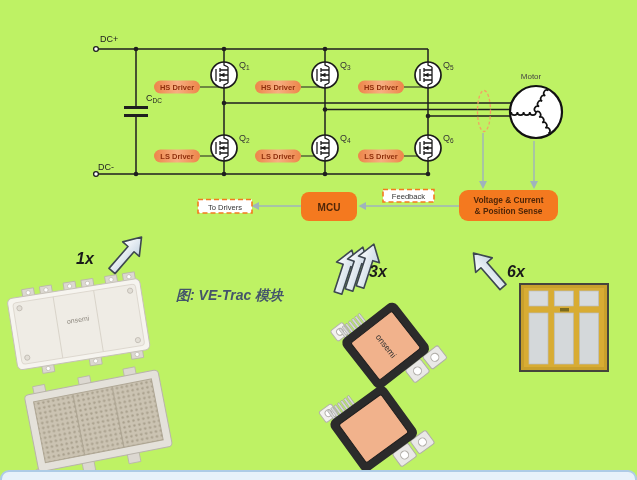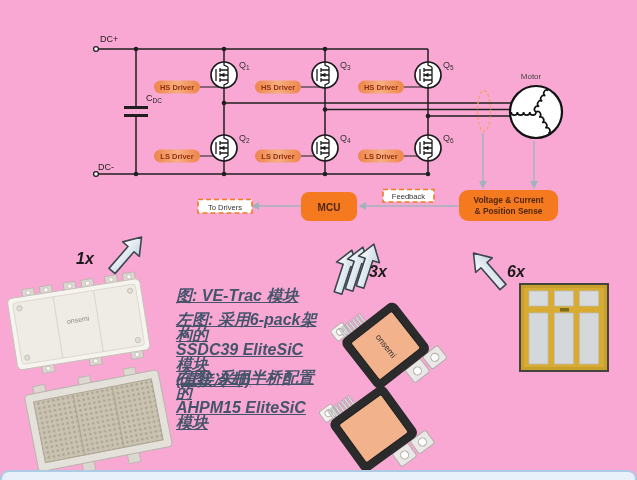--- a/index.html
+++ b/index.html
@@ -1,23 +1,23 @@
 <!DOCTYPE html>
 <html><head>
 <meta charset="utf-8">
 <style>
   html,body{margin:0;padding:0;background:#fff;}
   .stage{
     position:relative;width:637px;height:480px;overflow:hidden;
-    background:#f9a8d4;font-family:"Liberation Sans",sans-serif;
+    background:#bef264;font-family:"Liberation Sans",sans-serif;
   }
   svg text{font-family:"Liberation Sans",sans-serif;}
   .caption{
     position:absolute;color:#44546A;font-style:italic;font-weight:bold;
-    font-size:16px;line-height:15px;white-space:pre-line;text-decoration:underline;
+    font-size:14px;line-height:15px;white-space:pre-line;
   }
   .bottom-bar{
     position:absolute;left:0;top:470px;width:633px;height:14px;
     background:#e8f1fa;border:2px solid #aecbe6;border-bottom:none;
     border-radius:9px 9px 0 0;
   }
 </style>
 </head>
 <body>
 
@@ -255,22 +255,17 @@
     <g fill="#d4d8da" stroke="#b9bec1" stroke-width="0.7">
       <rect x="529" y="313" width="19" height="51"></rect>
           <rect x="554.3" y="313" width="19" height="51"></rect>
           <rect x="579.6" y="313" width="19" height="51"></rect>
     </g>
   </g>
 </svg>
 
 
 <div class="caption" style="left:176px;top:288px;width:140px;">图: VE-Trac 模块</div>
-<div class="caption" style="left:176px;top:312px;width:145px;">左图: 采用6-pack架构的
-SSDC39 EliteSiC 模块
-(直接冷却)</div>
-<div class="caption" style="left:176px;top:370px;width:145px;">右图: 采用半桥配置的
-AHPM15 EliteSiC 模块</div>
 
 
 <div class="bottom-bar"></div>
 
 </div>
 
 </body></html>

